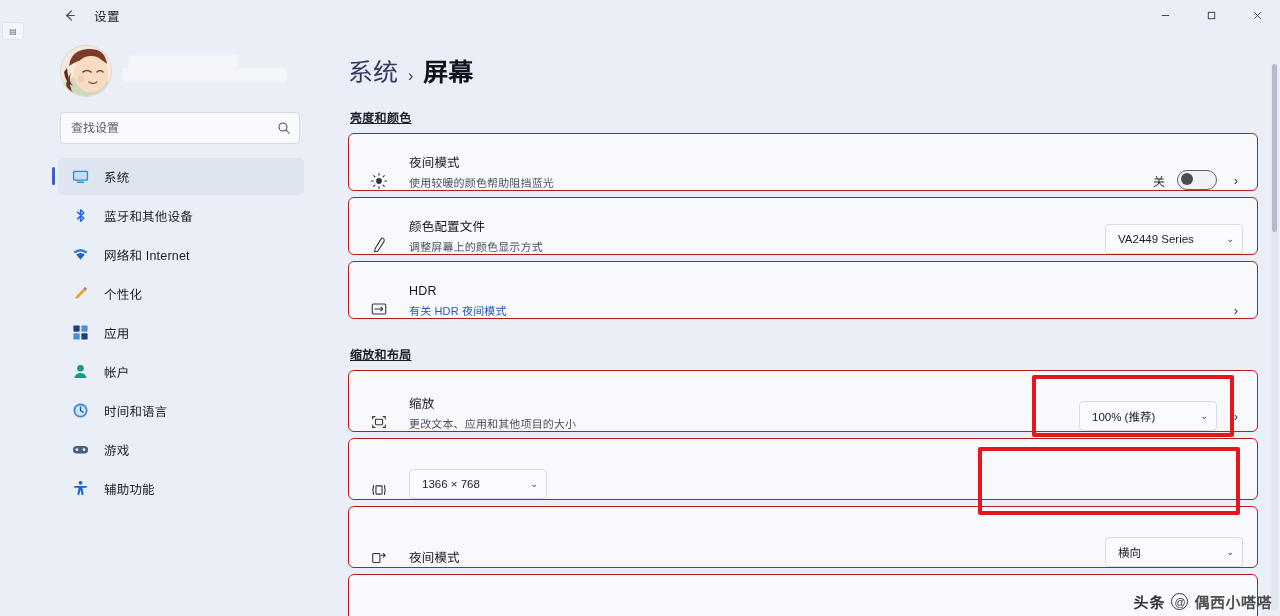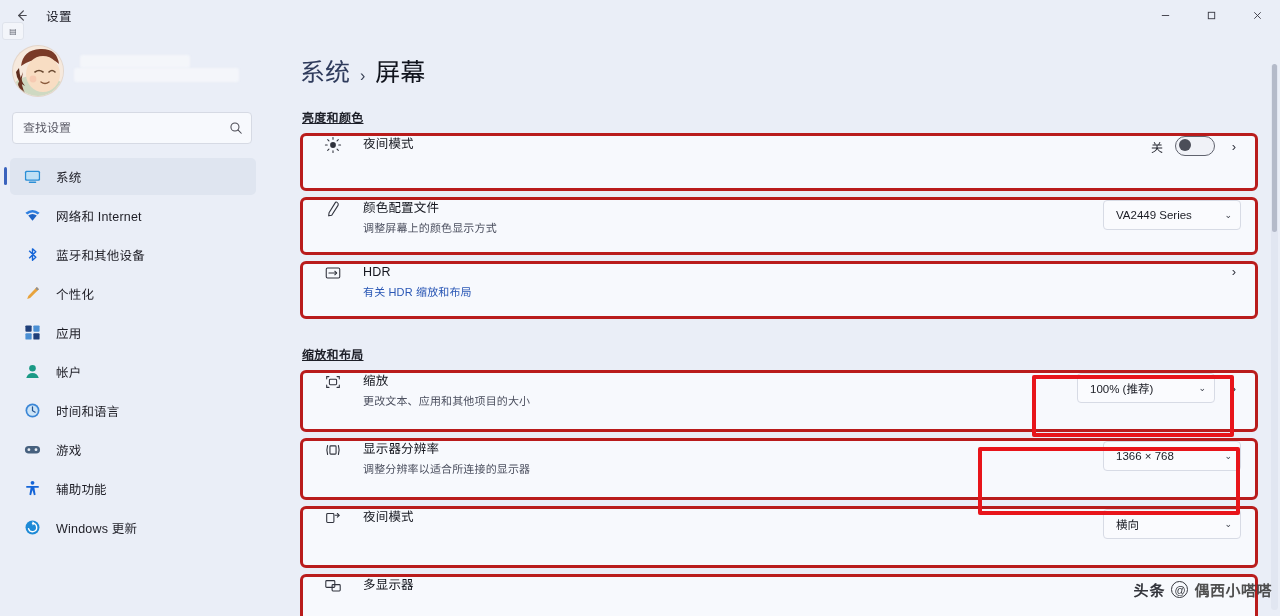--- a/index.html
+++ b/index.html
@@ -9,20 +9,21 @@
     font-family: "Liberation Sans", "DejaVu Sans", sans-serif;
     background: #eaeef7;
     color: #1b1b1b;
   }
   .app {
     position: relative;
     width: 1280px; height: 616px;
     background: #eaeef7;
     display: flex;
     flex-direction: column;
+    padding-left: 48px;
   }
 
   
   .titlebar {
     height: 30px;
     flex: 0 0 30px;
     display: flex;
     align-items: center;
     background: #eaeef7;
     position: relative;
@@ -167,40 +168,40 @@
   }
   .crumb .c-root {
     font-size: 25px;
     color: #2f3b5c;
     font-weight: 400;
   }
   .crumb .c-sep { font-size: 16px; color: #3a4256; }
   .crumb .c-leaf {
     font-size: 25px;
     color: #10131c;
-    font-weight: 400;
+    font-weight: 700;
   }
 
   .section-head {
     font-size: 12px;
     color: #1d1f28;
     font-weight: 600;
     margin: 16px 0 8px 2px;
     letter-spacing: .3px;
     text-decoration: underline;
   }
   .section-head.gap2 { margin-top: 26px; }
 
   .card {
     background: #f7f9fd;
-    border: 3px solid #b91c1c;
+    border: 1px solid #b91c1c;
     border-radius: 6px;
     margin-bottom: 6px;
     display: flex;
-    align-items: flex-start;
+    align-items: flex-end;
     padding: 0 14px 0 18px;
     min-height: 58px;
     position: relative;
   }
   .card.tall { min-height: 62px; }
   .card .cicon {
     width: 24px; flex: 0 0 24px;
     display: flex; align-items: center; justify-content: center;
     color: #30333d;
     margin-right: 18px;
@@ -274,21 +275,21 @@
     border-radius: 2px;
     pointer-events: none;
     z-index: 6;
   }
   #redbox-scale { left: 1032px; top: 375px; width: 202px; height: 62px; }
   #redbox-res   { left: 978px;  top: 447px; width: 262px; height: 68px; }
 
   
   .watermark {
     position: absolute;
-    right: 8px; bottom: 16px;
+    right: 8px; bottom: 4px;
     display: flex;
     align-items: center;
     gap: 6px;
     z-index: 8;
     opacity: .92;
   }
   .wm-logo {
     font-size: 15px;
     font-weight: 700;
     color: #23252c;
@@ -416,35 +417,35 @@
                 <rect x="1" y="3" width="16" height="10.5" rx="1.6" fill="#2b8fd6"></rect>
                 <rect x="2.3" y="4.2" width="13.4" height="8" rx="1" fill="#bfe0f5"></rect>
                 <rect x="5" y="14.4" width="8" height="1.4" rx=".7" fill="#2b8fd6"></rect>
               </svg>
           </span>
           <span class="nlabel">系统</span>
         </div>
 
         <div class="navitem">
           <span class="nicon">
+            <svg width="17" height="17" viewBox="0 0 18 18" fill="none" stroke="#1565d8" stroke-width="1.5" stroke-linejoin="round">
+                <path d="M5.5 5 L12.5 12 L9 15 V3 L12.5 6 L5.5 13"></path>
+              </svg>
+          </span>
+          <span class="nlabel">蓝牙和其他设备</span>
+        </div>
+
+        <div class="navitem">
+          <span class="nicon">
             <svg width="17" height="17" viewBox="0 0 18 18">
                 <path d="M1.5 6 Q9 0.5 16.5 6 L14.5 8 Q9 3.8 3.5 8 Z" fill="#2e7fe0"></path>
                 <path d="M4.5 9 Q9 5.6 13.5 9 L9 14.5 Z" fill="#1f63c4"></path>
               </svg>
           </span>
           <span class="nlabel">网络和 Internet</span>
-        </div>
-
-        <div class="navitem">
-          <span class="nicon">
-            <svg width="17" height="17" viewBox="0 0 18 18" fill="none" stroke="#1565d8" stroke-width="1.5" stroke-linejoin="round">
-                <path d="M5.5 5 L12.5 12 L9 15 V3 L12.5 6 L5.5 13"></path>
-              </svg>
-          </span>
-          <span class="nlabel">蓝牙和其他设备</span>
         </div>
 
         <div class="navitem">
           <span class="nicon">
             <svg width="17" height="17" viewBox="0 0 18 18">
                 <path d="M13.6 2.2 L15.8 4.4 L6.5 13.7 L3.4 14.8 L4.5 11.6 Z" fill="#e8a33d"></path>
                 <path d="M13.6 2.2 L15.8 4.4 L14.3 5.9 L12.1 3.7 Z" fill="#8b8e98"></path>
               </svg>
           </span>
           <span class="nlabel">个性化</span>
@@ -498,30 +499,20 @@
           <span class="nicon">
             <svg width="17" height="17" viewBox="0 0 18 18" fill="#1565d8">
                 <circle cx="9" cy="3" r="2"></circle>
                 <path d="M2.4 6.3 h13.2 v1.8 H11 l1.3 7.6 -1.8 .4 L9 10.6 l-1.5 5.5 -1.8 -.4 L7 8.1 H2.4 Z"></path>
               </svg>
           </span>
           <span class="nlabel">辅助功能</span>
         </div>
 
 
-        <div class="navitem">
-          <span class="nicon">
-            <svg width="17" height="17" viewBox="0 0 18 18">
-                <circle cx="9" cy="9" r="7.4" fill="#1e8ad6"></circle>
-                <path d="M9 4.6 A4.4 4.4 0 1 1 4.8 10.2" stroke="#fff" stroke-width="1.5" fill="none" stroke-linecap="round"></path>
-                <path d="M9 2.4 l2.6 2.2 -2.6 2.2 Z" fill="#fff"></path>
-              </svg>
-          </span>
-          <span class="nlabel">Windows 更新</span>
-        </div>
 
       </div>
     </div>
 
     <div class="content">
 
       <div class="crumb">
         <span class="c-root">系统</span>
         <span class="c-sep">›</span>
         <span class="c-leaf">屏幕</span>
@@ -540,20 +531,21 @@
                 <path d="M16.4 10 H18.4"></path>
               <path d="M4.1 4.1 L5.5 5.5"></path>
                 <path d="M14.5 14.5 L15.9 15.9"></path>
                 <path d="M15.9 4.1 L14.5 5.5"></path>
                 <path d="M5.5 14.5 L4.1 15.9"></path>
             </g>
           </svg>
         </span>
         <div class="ctext">
           <div class="ctitle">夜间模式</div>
+          <div class="csub">使用较暖的颜色帮助阻挡蓝光</div>
         </div>
         <div class="cright">
           <span class="toggle-label">关</span>
           <div class="toggle">
             <span class="knob"></span>
           </div>
           <span class="chev-right">›</span>
         </div>
       </div>
 
@@ -578,21 +570,21 @@
       <div class="card">
         <span class="cicon">
           <svg width="18" height="18" viewBox="0 0 20 20" fill="none" stroke="currentColor" stroke-width="1.2">
             <rect x="2.5" y="4.5" width="15" height="11" rx="1.4"></rect>
             <path d="M5.5 10 H14" stroke-linecap="round"></path>
             <path d="M12 8 L14 10 L12 12" stroke-linecap="round" stroke-linejoin="round"></path>
           </svg>
         </span>
         <div class="ctext">
           <div class="ctitle">HDR</div>
-          <div class="csub link">有关 HDR 缩放和布局</div>
+          <div class="csub link">有关 HDR 夜间模式</div>
         </div>
         <div class="cright">
           <span class="chev-right">›</span>
         </div>
       </div>
 
       <div class="section-head gap2">缩放和布局</div>
 
       <div class="card tall">
         <span class="cicon">
@@ -618,24 +610,20 @@
       </div>
 
       <div class="card tall">
         <span class="cicon">
           <svg width="18" height="18" viewBox="0 0 20 20" fill="none" stroke="currentColor" stroke-width="1.2" stroke-linecap="round">
             <path d="M4 5 Q2.4 10 4 15"></path>
               <path d="M16 5 Q17.6 10 16 15"></path>
             <rect x="6.6" y="5.4" width="6.8" height="9.2" rx="1"></rect>
           </svg>
         </span>
-        <div class="ctext">
-          <div class="ctitle">显示器分辨率</div>
-          <div class="csub">调整分辨率以适合所连接的显示器</div>
-        </div>
         <div class="cright">
           <div class="combo">
             <span class="cv">1366 × 768</span>
             <span class="cd">⌄</span>
           </div>
         </div>
       </div>
 
       <div class="card tall">
         <span class="cicon">

